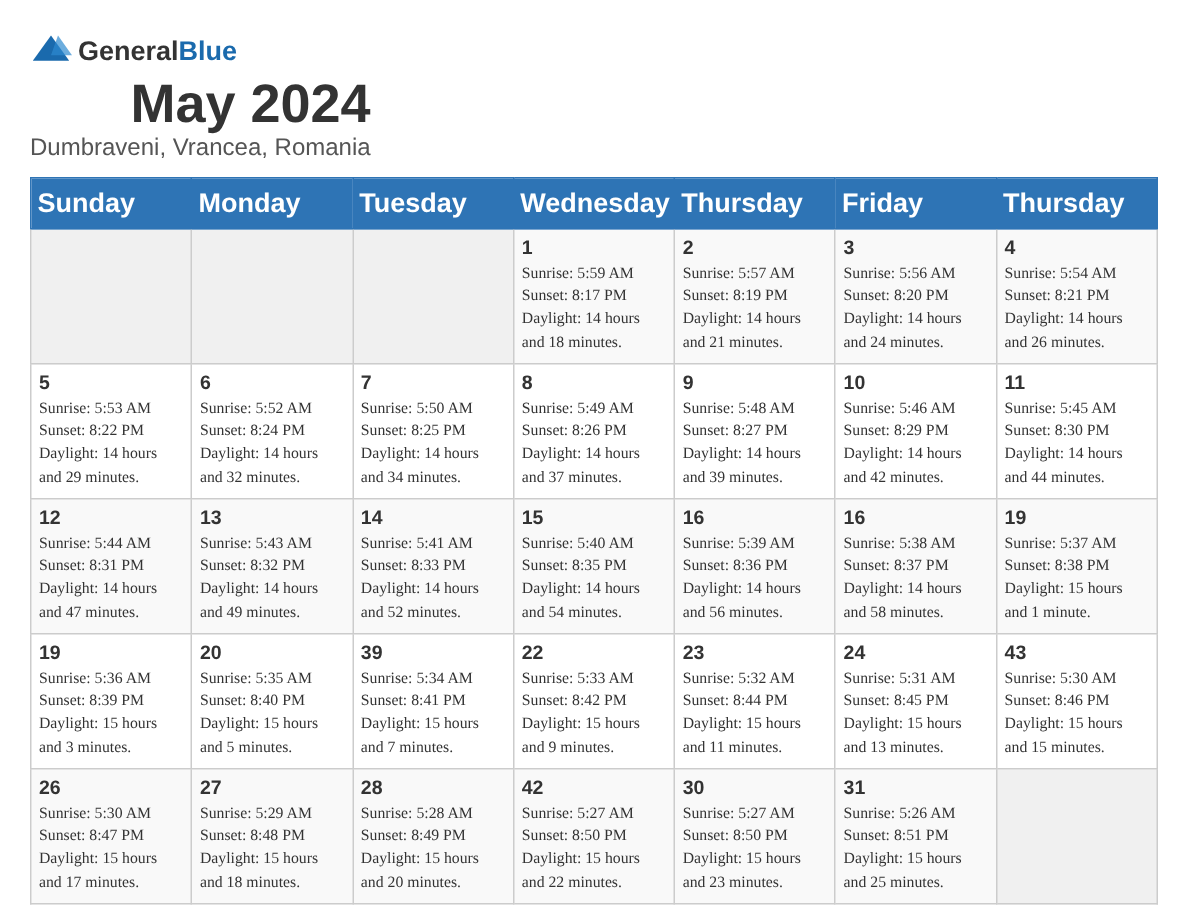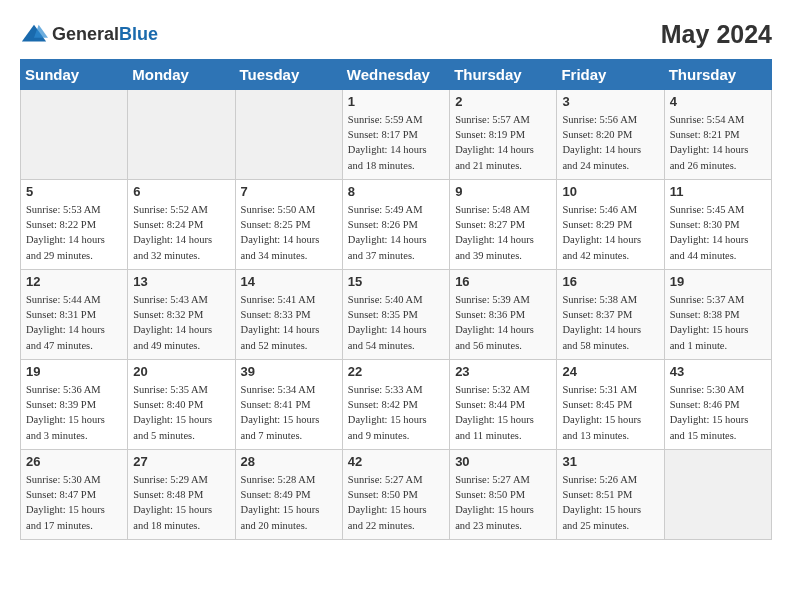--- a/index.html
+++ b/index.html
@@ -6,22 +6,23 @@
     body {
       font-family: Arial, sans-serif;
       background: #fff;
       width: 792px;
       min-height: 612px;
       padding: 20px;
     }
     .header {
       display: flex;
       justify-content: space-between;
-      align-items: center;
+      align-items: flex-start;
       margin-bottom: 10px;
+      flex-direction: column;
     }
     .logo {
       display: flex;
       align-items: center;
       gap: 4px;
     }
     .logo-text-general {
       font-size: 18px;
       font-weight: bold;
       color: #333;
@@ -32,37 +33,37 @@
       color: #1a6aad;
     }
     .logo-icon {
       width: 28px;
       height: 28px;
     }
     .title-block {
       text-align: right;
     }
     .month-title {
-      font-size: 25px;
+      font-size: 36px;
       font-weight: bold;
       color: #333;
     }
     .subtitle {
       font-size: 16px;
       color: #555;
     }
     table {
       width: 100%;
       border-collapse: collapse;
       table-layout: fixed;
     }
     thead tr th {
       background-color: #2e74b5;
       color: #fff;
-      font-size: 15px;
+      font-size: 18px;
       font-weight: bold;
       padding: 6px 4px;
       text-align: left;
       border: 1px solid #2e74b5;
     }
     tbody tr td {
       border: 1px solid #ccc;
       vertical-align: top;
       padding: 4px 5px;
       min-height: 80px;
@@ -97,20 +98,21 @@
     <svg class="logo-icon" viewBox="0 0 30 30" xmlns="http://www.w3.org/2000/svg">
       <polygon points="15,4 28,22 2,22" fill="#1a6aad"></polygon>
       <polygon points="20,4 30,18 15,18" fill="#2e8ad0" opacity="0.7"></polygon>
     </svg>
     <div>
       <span class="logo-text-general">General</span><span class="logo-text-blue">Blue</span>
     </div>
   </div>
   <div class="title-block">
     <div class="month-title">May 2024</div>
+    <div class="subtitle">Dumbraveni, Vrancea, Romania</div>
   </div>
 </div>
 
 <table>
   <thead>
     <tr>
     <th>Sunday</th>
         <th>Monday</th>
         <th>Tuesday</th>
         <th>Wednesday</th>

